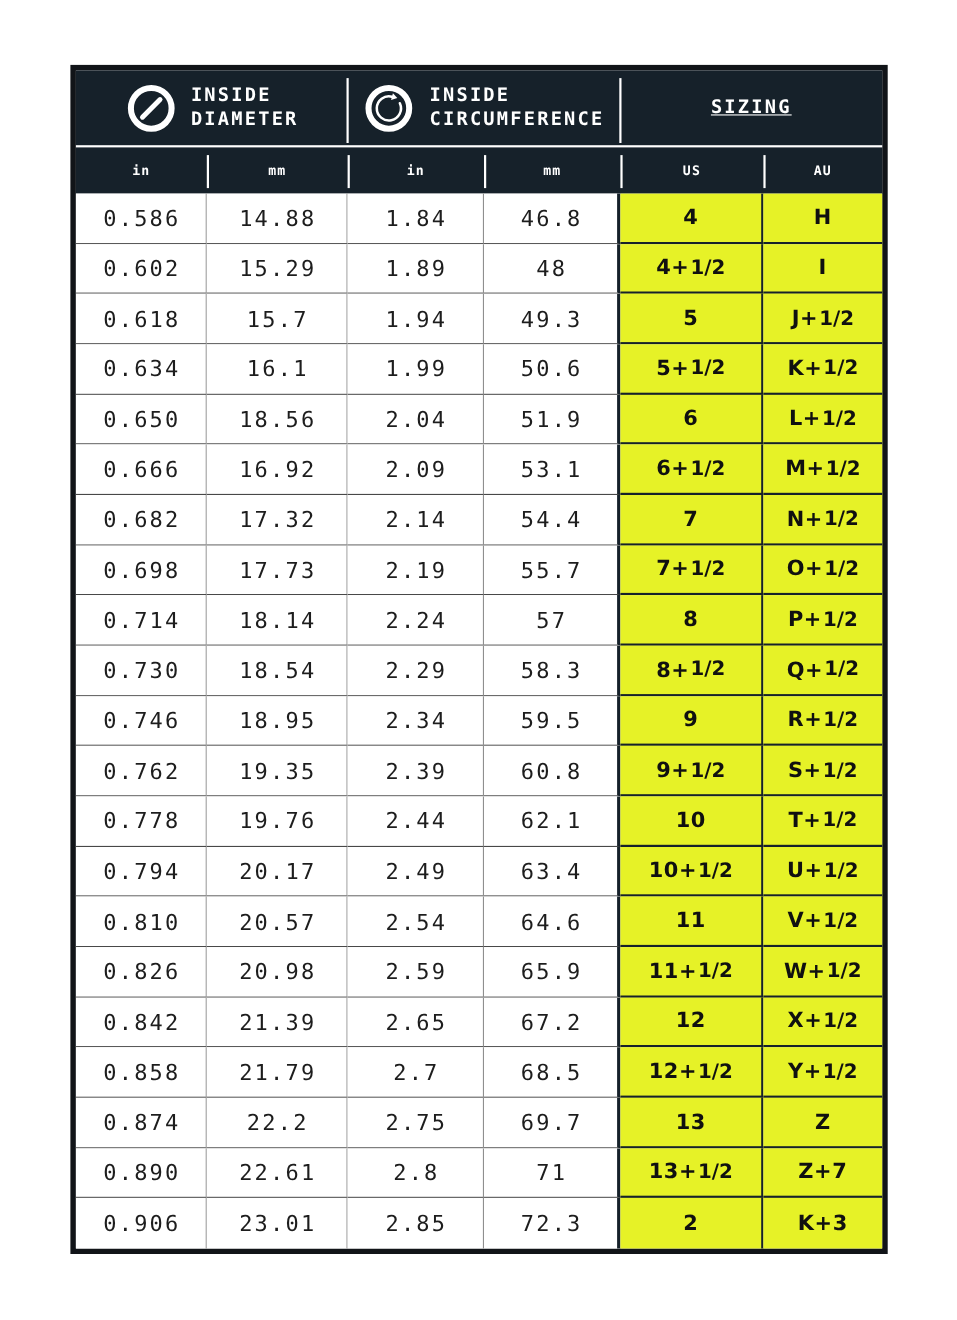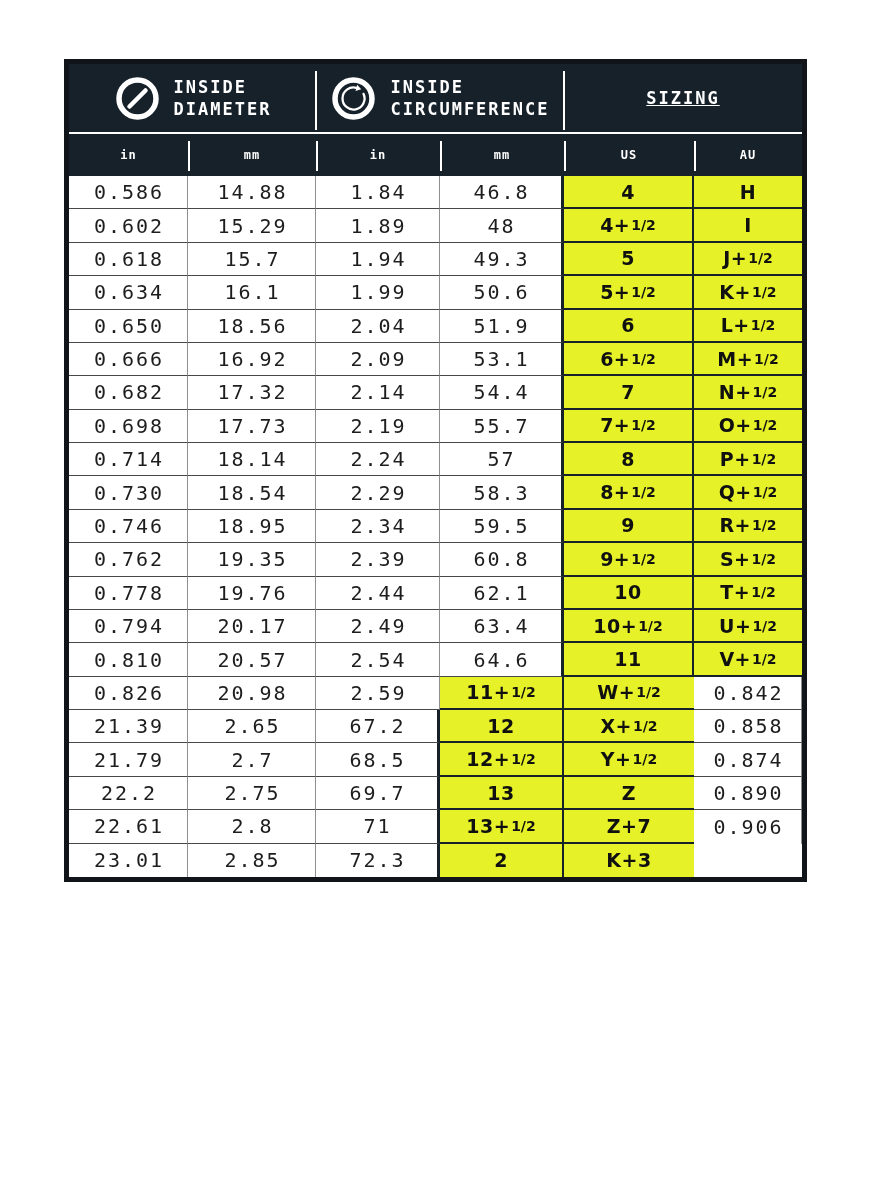--- a/index.html
+++ b/index.html
@@ -9,21 +9,21 @@
     height: 1200px;
     background: #ffffff;
     font-family: "DejaVu Sans Mono", monospace;
     overflow: hidden;
   }
   .ring-table {
     position: absolute;
     left: 64px;
     top: 59px;
     width: 743px;
-    height: 823px;
+    height: 1081px;
     box-sizing: border-box;
     border: 5px solid #111418;
     background: #ffffff;
     display: flex;
     flex-direction: column;
   }
   
   .thead {
     height: 112px;
     flex: 0 0 112px;
@@ -125,21 +125,21 @@
     font-family: "DejaVu Sans", "Liberation Sans", sans-serif;
     font-weight: bold;
     font-size: 19px;
     letter-spacing: 0.5px;
     border-bottom: 2px solid #16212a;
   }
   .cell.c4 { border-right: 2px solid #16212a; }
   .cell.c5 { border-right: none; }
   .cell.last-row { border-bottom: none; }
   .frac {
-    font-size: 14px;
+    font-size: 18px;
     font-weight: bold;
     margin-left: 1px;
     letter-spacing: 0;
   }
   .icon { display: flex; align-items: center; }
 </style>
 </head>
 <body>
 
 <div class="sheet">
@@ -350,20 +350,21 @@
         <div class="cell white c2">2.54</div>
         <div class="cell white c3">64.6</div>
         <div class="cell yellow c4">11</div>
         <div class="cell yellow c5">
           <span>V+</span>
           <span class="frac">1/2</span>
         </div>
         <div class="cell white c0">0.826</div>
         <div class="cell white c1">20.98</div>
         <div class="cell white c2">2.59</div>
+        <div class="cell white c3">65.9</div>
         <div class="cell yellow c4">
           <span>11+</span>
           <span class="frac">1/2</span>
         </div>
         <div class="cell yellow c5">
           <span>W+</span>
           <span class="frac">1/2</span>
         </div>
         <div class="cell white c0">0.842</div>
         <div class="cell white c1">21.39</div>

